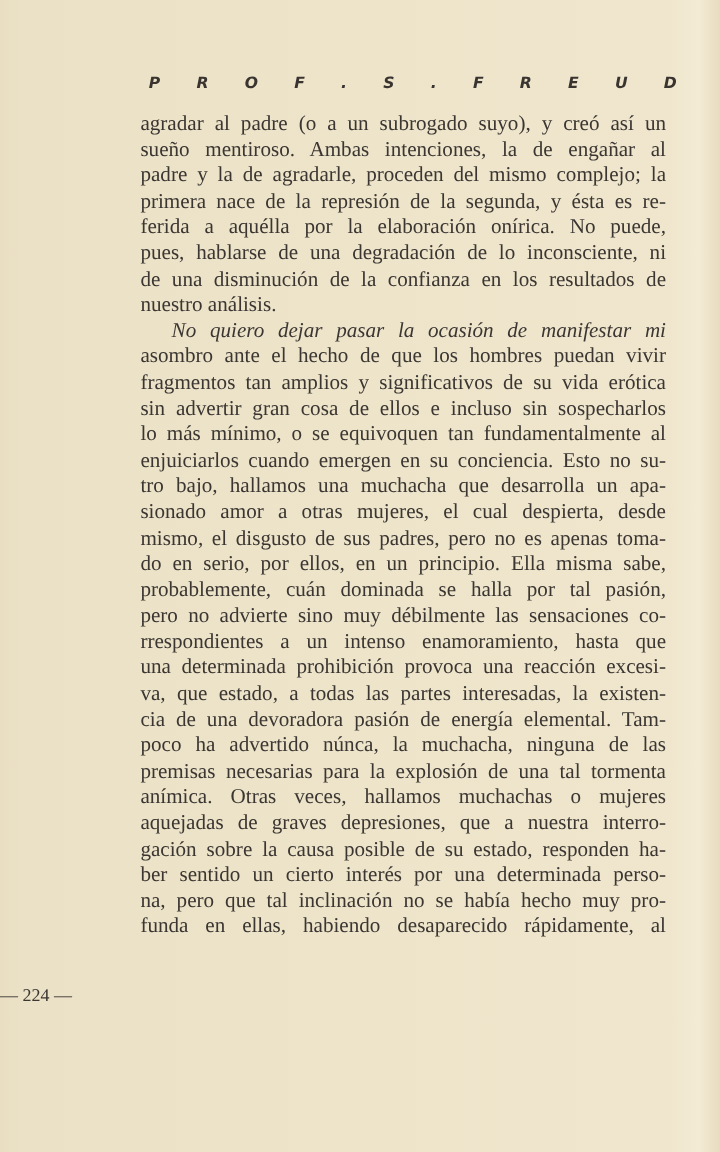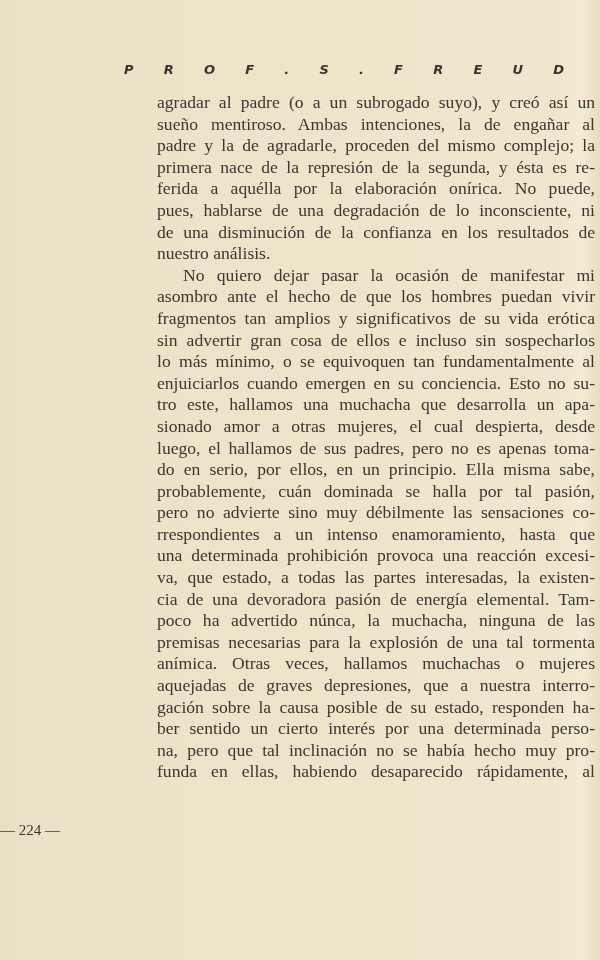--- a/index.html
+++ b/index.html
@@ -37,34 +37,34 @@
     .header span { display: inline-block; }
     .body-text {
       position: absolute;
       left: 117px;
       top: 92px;
       width: 438px;
       font-family: "Liberation Serif", serif;
       font-size: 17.6px;
       line-height: 21.6px;
       color: #3b3632;
-      margin-left: 40px;
     }
     .line {
       display: block;
       text-align: justify;
       text-align-last: justify;
       white-space: nowrap;
       height: 21.6px;
     }
     .line.last {
       text-align-last: left;
     }
     .line.indent {
       padding-left: 26px;
+      font-style: italic;
     }
     .folio {
       position: absolute;
       left: 0;
       width: 600px;
       top: 822px;
       font-family: "Liberation Serif", serif;
       font-size: 15px;
       color: #3b3632;
     }
@@ -98,23 +98,23 @@
         <span class="line">de una disminución de la confianza en los resultados de</span>
         <span class="line last">nuestro análisis.</span>
       </div>
       <div>
         <span class="line indent">No quiero dejar pasar la ocasión de manifestar mi</span>
         <span class="line">asombro ante el hecho de que los hombres puedan vivir</span>
         <span class="line">fragmentos tan amplios y significativos de su vida erótica</span>
         <span class="line">sin advertir gran cosa de ellos e incluso sin sospecharlos</span>
         <span class="line">lo más mínimo, o se equivoquen tan fundamentalmente al</span>
         <span class="line">enjuiciarlos cuando emergen en su conciencia. Esto no su-</span>
-        <span class="line">tro este, hallamos una muchacha que desarrolla un apa-</span>
+        <span class="line">tro bajo, hallamos una muchacha que desarrolla un apa-</span>
         <span class="line">sionado amor a otras mujeres, el cual despierta, desde</span>
-        <span class="line">luego, el hallamos de sus padres, pero no es apenas toma-</span>
+        <span class="line">mismo, el disgusto de sus padres, pero no es apenas toma-</span>
         <span class="line">do en serio, por ellos, en un principio. Ella misma sabe,</span>
         <span class="line">probablemente, cuán dominada se halla por tal pasión,</span>
         <span class="line">pero no advierte sino muy débilmente las sensaciones co-</span>
         <span class="line">rrespondientes a un intenso enamoramiento, hasta que</span>
         <span class="line">una determinada prohibición provoca una reacción excesi-</span>
         <span class="line">va, que estado, a todas las partes interesadas, la existen-</span>
         <span class="line">cia de una devoradora pasión de energía elemental. Tam-</span>
         <span class="line">poco ha advertido núnca, la muchacha, ninguna de las</span>
         <span class="line">premisas necesarias para la explosión de una tal tormenta</span>
         <span class="line">anímica. Otras veces, hallamos muchachas o mujeres</span>

